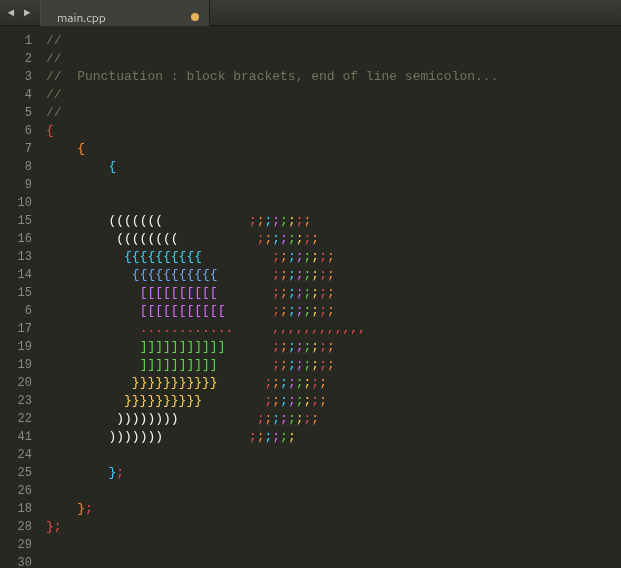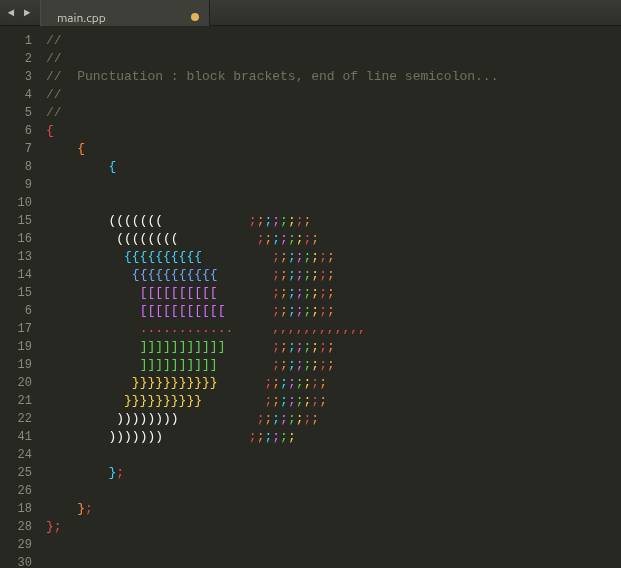--- a/index.html
+++ b/index.html
@@ -115,21 +115,21 @@
       <div>15</div>
       <div>16</div>
       <div>13</div>
       <div>14</div>
       <div>15</div>
       <div>6</div>
       <div>17</div>
       <div>19</div>
       <div>19</div>
       <div>20</div>
-      <div>21</div>
+      <div>23</div>
       <div>22</div>
       <div>41</div>
       <div>24</div>
       <div>25</div>
       <div>26</div>
       <div>18</div>
       <div>28</div>
       <div>29</div>
       <div>30</div>
     </div>

